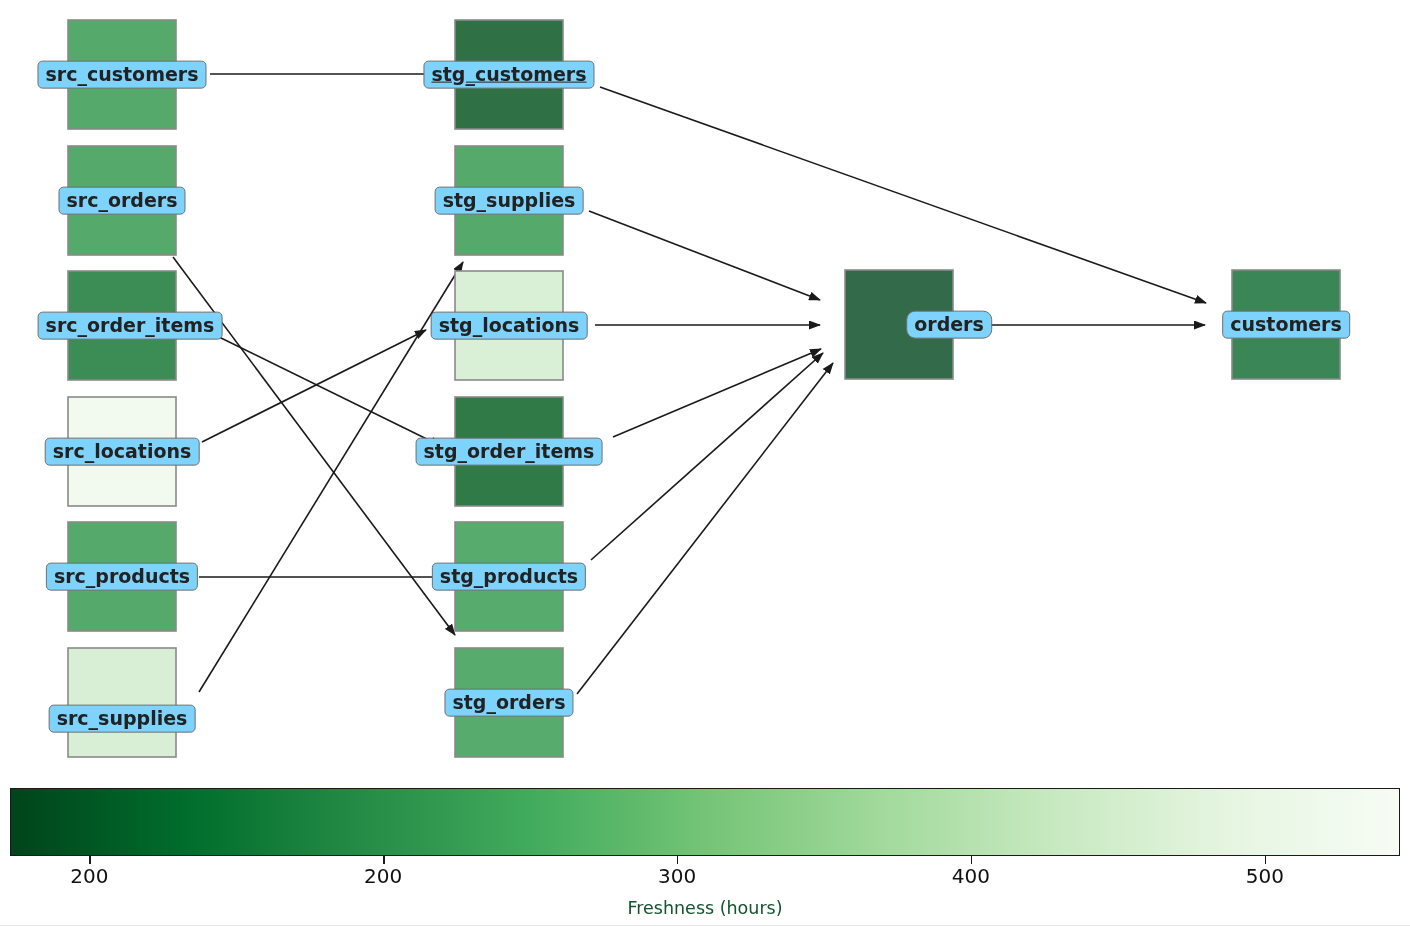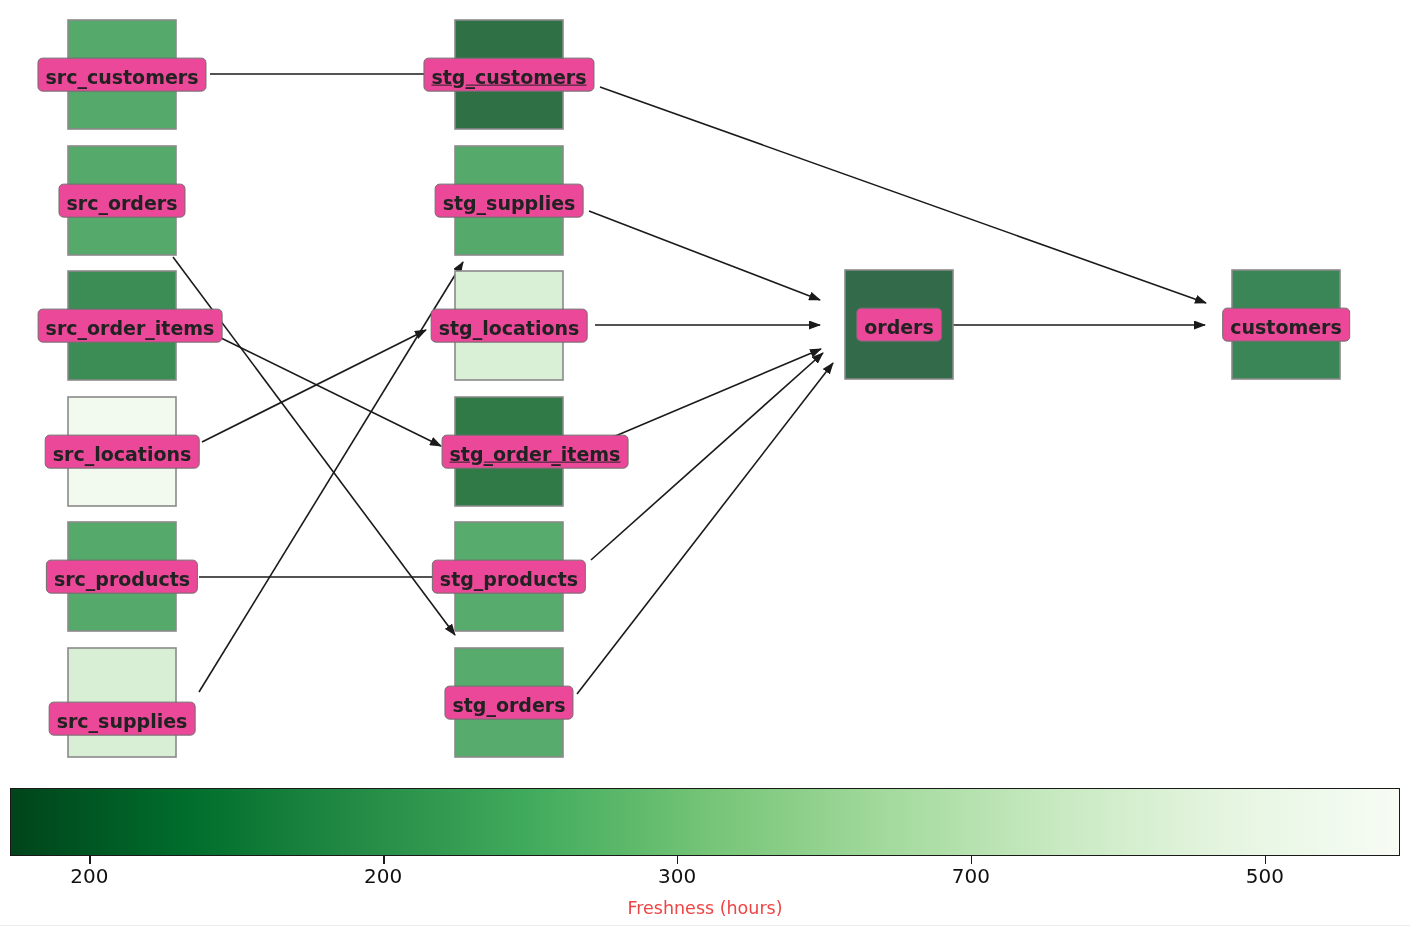--- a/index.html
+++ b/index.html
@@ -4,37 +4,37 @@
 <style>
   html,body{margin:0;padding:0;background:#fff;}
   .canvas{
     position:relative;width:1410px;height:926px;background:#ffffff;overflow:hidden;
     font-family:"DejaVu Sans","Liberation Sans",sans-serif;
     border-bottom:1px solid #ececec;box-sizing:border-box;
   }
   #graph-svg{position:absolute;left:0;top:0;}
   .node-label{
     position:absolute;transform:translate(-50%,-50%);
-    background:#ec4899;border:1.4px solid #6e6e6e;border-radius:5px;
-    padding:7px 7px 2px 7px;font-size:19px;font-weight:bold;color:#222222;
+    background:#7dd3fc;border:1.4px solid #6e6e6e;border-radius:5px;
+    padding:1px 7px 2px 7px;font-size:19px;font-weight:bold;color:#222222;
     white-space:nowrap;line-height:1.25;z-index:3;
   }
   .colorbar{position:absolute;left:0;top:0;width:1410px;}
   .cb-bar{
     position:absolute;left:10px;top:788px;width:1390px;height:68px;
     border:1.5px solid #1a1a1a;box-sizing:border-box;
   }
   .cb-tick{position:absolute;top:856px;width:1.4px;height:8px;background:#1a1a1a;}
   .cb-ticklabel{
     position:absolute;top:864px;transform:translateX(-50%);
     font-size:20px;color:#111111;
   }
   .cb-label{
     position:absolute;top:898px;left:0;width:1410px;text-align:center;
-    font-size:17.5px;color:#ef4444;
+    font-size:17.5px;color:#14532d;
   }
 </style>
 </head>
 <body>
 
 <div class="canvas">
 
   <svg id="graph-svg" width="1410" height="780">
     <defs>
       <marker id="arrow" viewBox="0 0 12 9" markerWidth="12" markerHeight="9" refX="11" refY="4.5" orient="auto" markerUnits="userSpaceOnUse">
@@ -77,37 +77,37 @@
   <div id="labels-layer">
       <div class="node-label" style="left: 122px; top: 74.5px;">src_customers</div>
       <div class="node-label" style="left: 122px; top: 200.5px;">src_orders</div>
       <div class="node-label" style="left: 130px; top: 325.5px;">src_order_items</div>
       <div class="node-label" style="left: 122px; top: 451.5px;">src_locations</div>
       <div class="node-label" style="left: 122px; top: 576.5px;">src_products</div>
       <div class="node-label" style="left: 122px; top: 702.5px; margin-top: 16px;">src_supplies</div>
       <div class="node-label" style="left: 509px; top: 74.5px; text-decoration: underline;">stg_customers</div>
       <div class="node-label" style="left: 509px; top: 200.5px;">stg_supplies</div>
       <div class="node-label" style="left: 509px; top: 325.5px;">stg_locations</div>
-      <div class="node-label" style="left: 535px; top: 451.5px; text-decoration: underline;">stg_order_items</div>
+      <div class="node-label" style="left: 509px; top: 451.5px;">stg_order_items</div>
       <div class="node-label" style="left: 509px; top: 576.5px;">stg_products</div>
       <div class="node-label" style="left: 509px; top: 702.5px;">stg_orders</div>
-      <div class="node-label" style="left: 899px; top: 324.5px;">orders</div>
+      <div class="node-label" style="left: 949px; top: 324.5px; border-radius: 9px;">orders</div>
       <div class="node-label" style="left: 1286px; top: 324.5px;">customers</div>
     </div>
 
   <div class="colorbar">
     <div class="cb-bar" id="cb-bar" style="background: linear-gradient(to right, rgb(0, 68, 27), rgb(0, 109, 44), rgb(35, 139, 69), rgb(65, 171, 93), rgb(116, 196, 118), rgb(161, 217, 155), rgb(199, 233, 192), rgb(229, 245, 224), rgb(247, 252, 245));"></div>
     <div id="cb-ticks">
         <div class="cb-tick" style="left: 89.3446px;"></div>
         <div class="cb-ticklabel" style="left: 89.3446px;">200</div>
         <div class="cb-tick" style="left: 383.214px;"></div>
         <div class="cb-ticklabel" style="left: 383.214px;">200</div>
         <div class="cb-tick" style="left: 677.082px;"></div>
         <div class="cb-ticklabel" style="left: 677.082px;">300</div>
         <div class="cb-tick" style="left: 970.951px;"></div>
-        <div class="cb-ticklabel" style="left: 970.951px;">700</div>
+        <div class="cb-ticklabel" style="left: 970.951px;">400</div>
         <div class="cb-tick" style="left: 1264.82px;"></div>
         <div class="cb-ticklabel" style="left: 1264.82px;">500</div>
       </div>
     <div class="cb-label">Freshness (hours)</div>
   </div>
 
 </div>
 
 </body></html>

